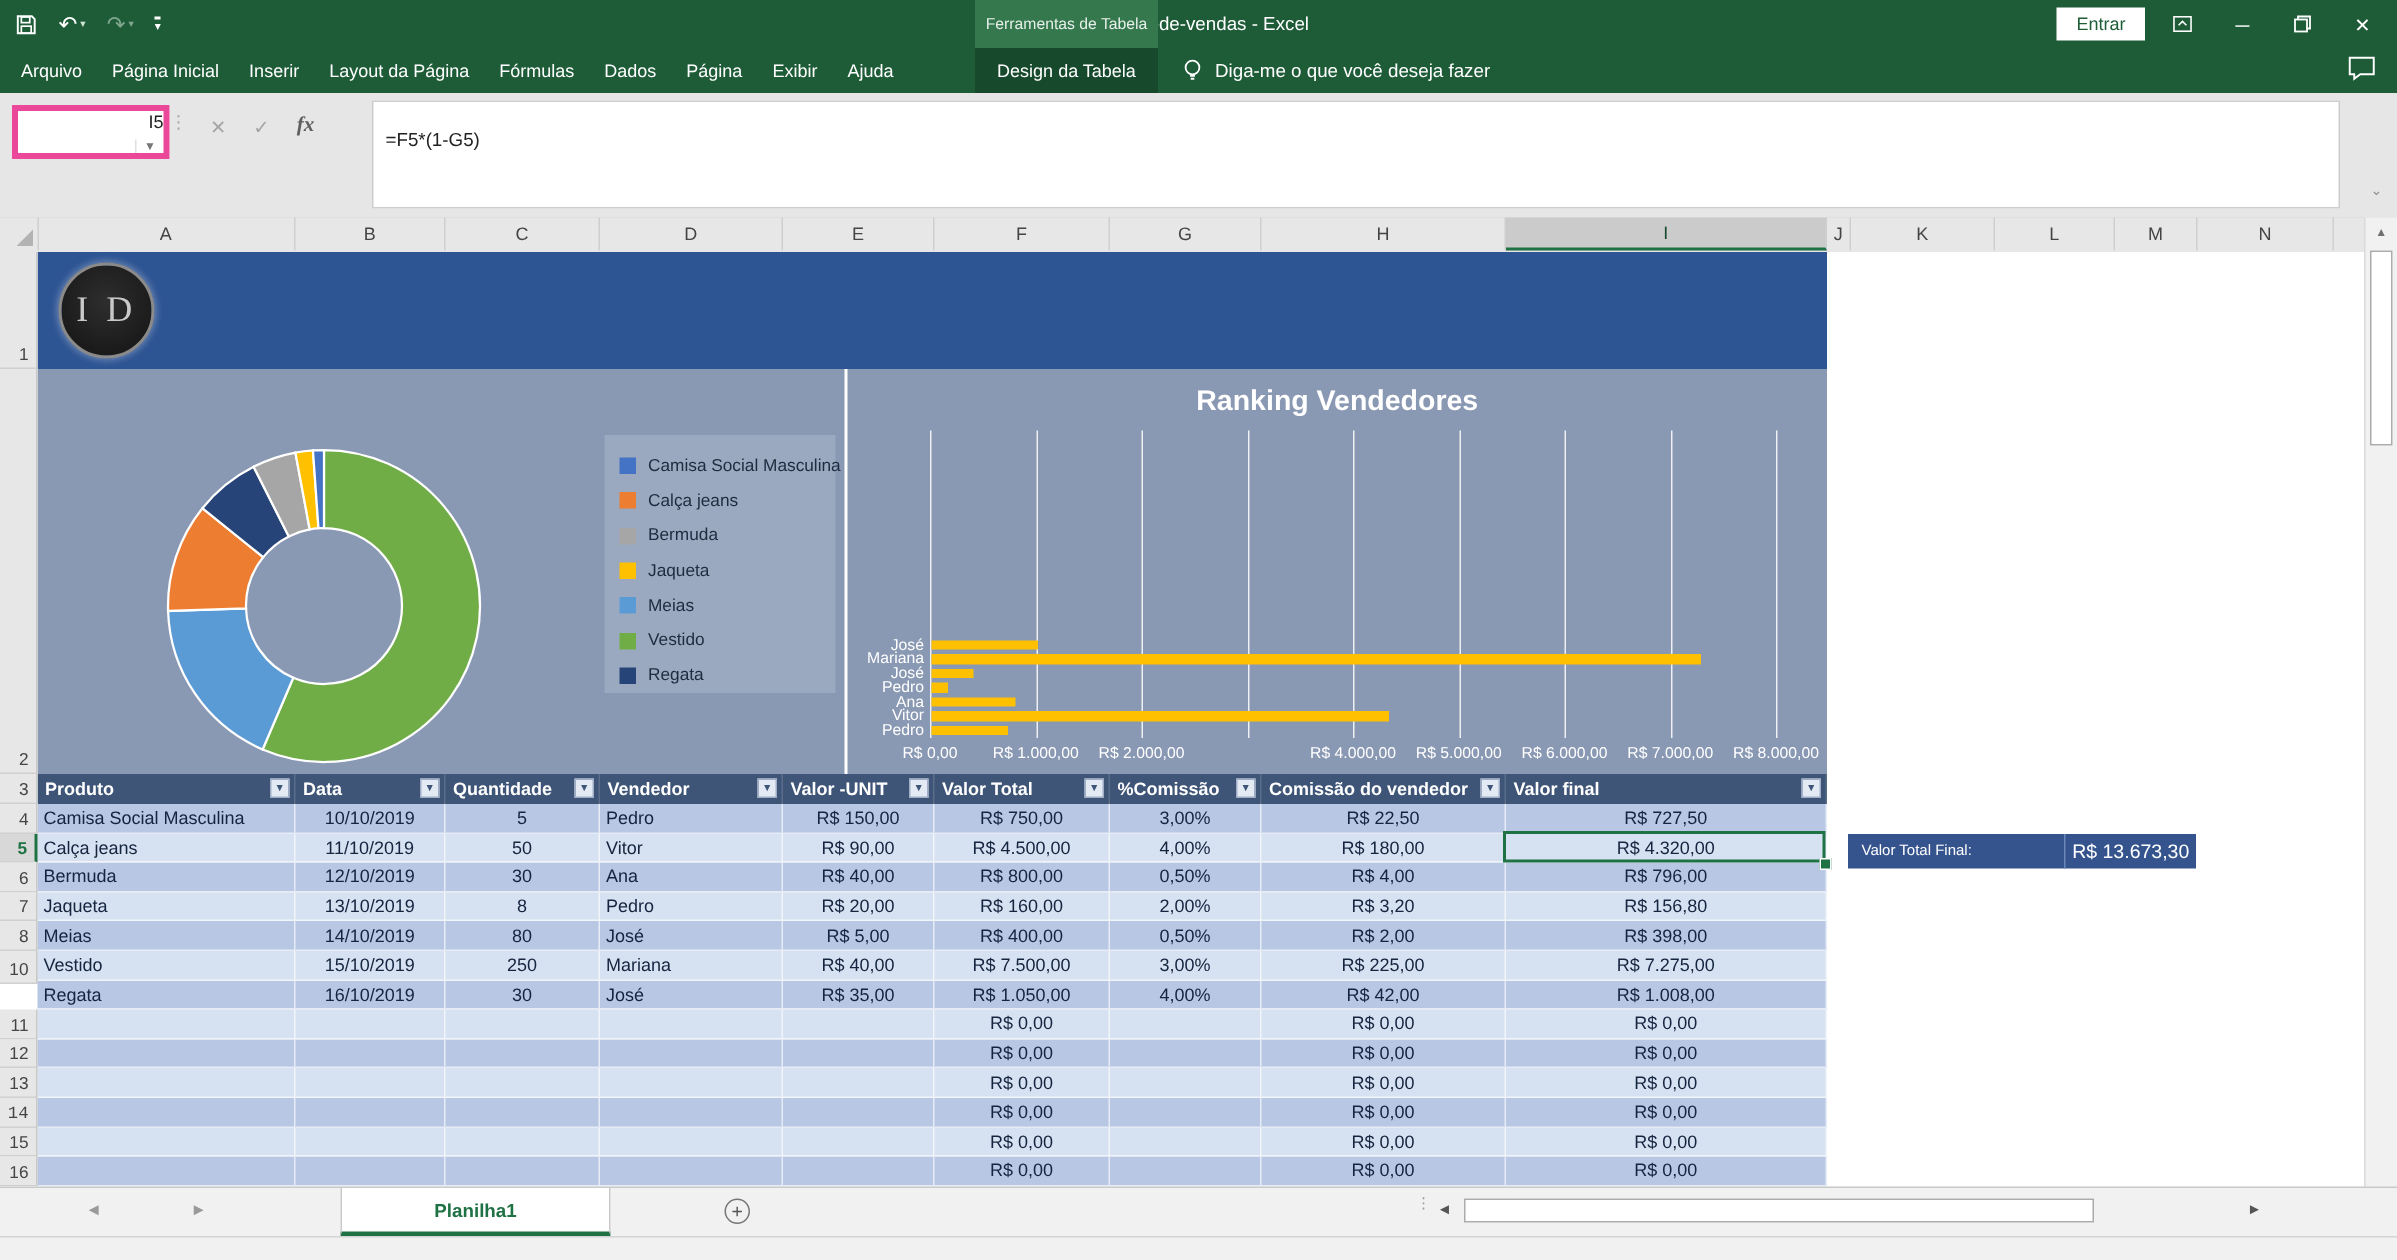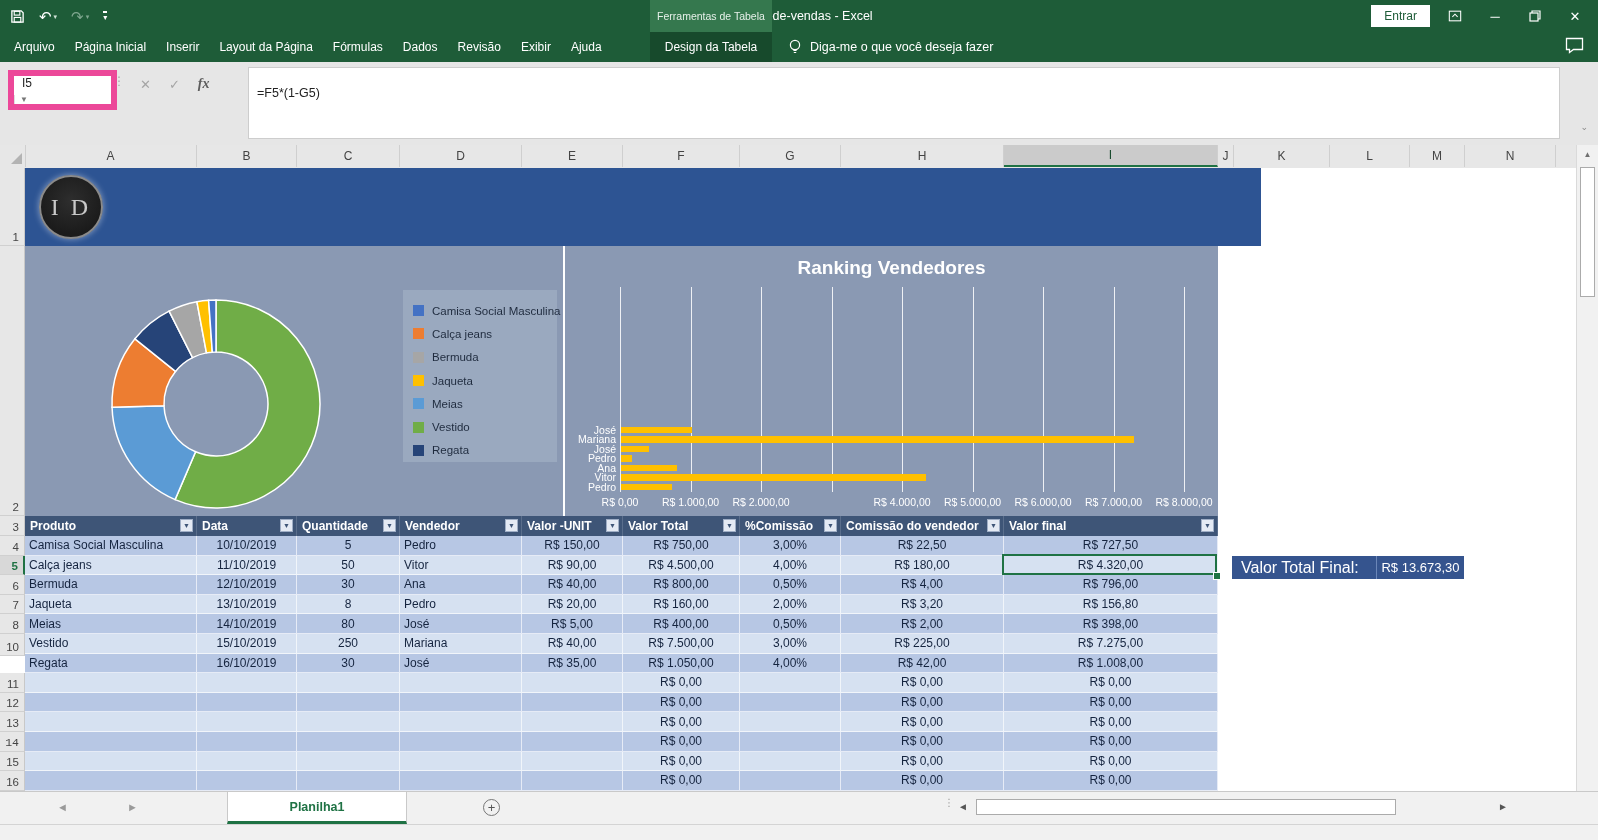--- a/index.html
+++ b/index.html
@@ -21,21 +21,21 @@
   
   .tabsrow{position:absolute;left:0;top:32px;width:1598px;height:30px;background:#1E5C38;}
   .rtabs{position:absolute;left:4px;top:0;height:30px;display:flex;}
   .rtab{color:#fff;font-size:12px;padding:0 10px;display:flex;align-items:center;white-space:nowrap;}
   .ctx-tab{position:absolute;left:650px;top:0;width:122px;height:30px;background:#174A2C;color:#fff;font-size:12px;display:flex;align-items:center;justify-content:center;}
   .tellme{position:absolute;left:788px;top:0;height:30px;display:flex;align-items:center;gap:8px;color:#fff;font-size:12.5px;}
   .comment-ic{position:absolute;right:14px;top:5px;}
 
   
   .fbar{position:absolute;left:0;top:62px;width:1598px;height:83px;background:#E6E6E6;border-bottom:1px solid #C8C8C8;}
-  .namebox{position:absolute;left:8px;top:8px;width:97px;height:28px;background:#fff;border:6px solid #ec4899;display:flex;align-items:flex-start;flex-direction:column;}
+  .namebox{position:absolute;left:8px;top:8px;width:97px;height:28px;background:#fff;border:4px solid #ec4899;display:flex;align-items:flex-end;flex-direction:column;}
   .namebox .nm{flex:1;padding-left:8px;font-size:12px;color:#222;}
   .namebox .nb-drop{width:18px;text-align:center;font-size:8px;color:#777;border-left:1px solid #E0E0E0;}
   .fb-dots{position:absolute;left:113px;top:12px;color:#A8A8A8;font-size:12px;letter-spacing:1px;}
   .fb-btns{position:absolute;left:130px;top:8px;height:28px;display:flex;align-items:center;gap:18px;padding:0 10px;}
   .fb-x,.fb-ok{color:#A5A5A5;font-size:13px;}
   .fb-fx{font-family:"Liberation Serif",serif;font-style:italic;font-weight:bold;color:#5E5E5E;font-size:14px;}
   .finput{position:absolute;left:248px;top:5px;width:1312px;height:72px;background:#fff;border:1px solid #CDCDCD;font-size:12.5px;color:#222;padding:18px 8px;box-sizing:border-box;}
   .fbar-exp{position:absolute;right:10px;top:60px;color:#8a8a8a;font-size:9px;}
 
   
@@ -44,21 +44,21 @@
   .corner:after{content:"";position:absolute;right:3px;bottom:3px;border-style:solid;border-width:0 0 11px 11px;border-color:transparent transparent #B3B3B3 transparent;}
   .colhead{position:absolute;top:0;height:22px;display:flex;align-items:center;justify-content:center;font-size:12px;color:#444;border-right:1px solid #CFCFCF;box-sizing:border-box;}
   .colhead.sel{background:#CBCBCB;border-bottom:2px solid #1F7244;color:#174A2C;}
 
   
   .sheet{position:absolute;left:0;top:168px;width:1576px;height:623px;background:#fff;overflow:hidden;}
   .rowhead{position:absolute;left:0;width:25px;background:#E7E7E7;border-right:1px solid #C8C8C8;border-bottom:1px solid #D0D0D0;box-sizing:border-box;
            display:flex;align-items:flex-end;justify-content:flex-end;padding:0 5px 2px 0;font-size:11.5px;color:#454545;}
   .rowhead.sel{background:#D8D8D8;color:#1F7244;border-right:2px solid #1F7244;font-weight:bold;}
 
-  .banner{position:absolute;left:25px;top:0;width:1193px;height:78px;background:#2D5493;padding-left:43px;}
+  .banner{position:absolute;left:25px;top:0;width:1193px;height:78px;background:#2D5493;}
   .logo{position:absolute;left:14px;top:7px;width:64px;height:64px;border-radius:50%;background:radial-gradient(circle at 50% 40%,#2e2e2e 0%,#1b1b1b 70%);
         border:2px solid #8a8a8a;box-shadow:0 0 6px rgba(255,255,255,.45);box-sizing:border-box;
         display:flex;align-items:center;justify-content:center;color:#C9C9C9;font-family:"Liberation Serif",serif;font-size:24px;letter-spacing:3px;}
   .banner-title{position:absolute;left:0;top:24px;width:100%;text-align:center;color:#fff;font-size:27px;}
 
   .panel{position:absolute;top:78px;height:270px;background:#8A99B3;}
   .panel-title{position:absolute;left:0;top:11px;width:100%;text-align:center;color:#fff;font-weight:bold;font-size:19px;}
   .legend{position:absolute;left:378px;top:44px;width:154px;height:172px;background:#9AA9BF;padding:9px 0 0 10px;box-sizing:border-box;}
   .litem{display:flex;align-items:center;height:23.3px;gap:8px;}
   .lsw{width:11px;height:11px;flex:0 0 11px;}
@@ -77,21 +77,21 @@
   .hcell{position:relative;display:flex;align-items:center;color:#fff;font-weight:bold;font-size:12px;padding-left:5px;border-right:1px solid #5A6E8C;box-sizing:border-box;white-space:nowrap;overflow:hidden;}
   .fbtn{position:absolute;right:3px;top:3px;width:13px;height:13px;background:#E4EAF4;border:1px solid #9FAEC6;box-sizing:border-box;
         display:flex;align-items:center;justify-content:center;font-size:7px;color:#3E5577;}
   .trow{height:19.6px;}
   .trow.dark{background:#B7C7E4;}
   .trow.light{background:#D6E1F1;}
   .tcell{font-size:12px;color:#15243F;display:flex;align-items:center;border-right:1px solid rgba(255,255,255,.65);border-bottom:1px solid rgba(255,255,255,.65);box-sizing:border-box;white-space:nowrap;overflow:hidden;}
   .al-l{justify-content:flex-start;padding-left:4px;}
   .al-c{justify-content:center;}
 
-  .total-label{position:absolute;left:1232px;top:388px;width:144px;height:23px;background:#35548E;color:#fff;font-size:16px;display:flex;align-items:center;padding-left:9px;box-sizing:border-box;}
+  .total-label{position:absolute;left:1232px;top:388px;width:144px;height:23px;background:#35548E;color:#fff;font-size:10px;display:flex;align-items:center;padding-left:9px;box-sizing:border-box;}
   .total-value{position:absolute;left:1376px;top:388px;width:88px;height:23px;background:#35548E;border-left:1px solid #6B86B8;color:#fff;font-size:13px;display:flex;align-items:center;justify-content:center;box-sizing:border-box;}
 
   .sel-rect{position:absolute;left:1002px;top:386px;width:215px;height:21px;border:2px solid #1F7244;box-sizing:border-box;pointer-events:none;}
   .fill-handle{position:absolute;left:1213px;top:404px;width:6px;height:6px;background:#1F7244;border:1px solid #fff;box-sizing:content-box;}
 
   
   .vscroll{position:absolute;right:0;top:145px;width:22px;height:673px;background:#F1F1F1;border-left:1px solid #DADADA;box-sizing:border-box;}
   .vs-btn{position:absolute;left:0;width:21px;height:19px;display:flex;align-items:center;justify-content:center;font-size:8px;color:#707070;}
   .vs-thumb{position:absolute;left:3px;top:22px;width:15px;height:130px;background:#fff;border:1px solid #ABABAB;box-sizing:border-box;}
 
@@ -147,21 +147,21 @@
   </div>
 
   <div class="tabsrow">
     <div class="rtabs" id="ribbon-tabs">
         <div class="rtab">Arquivo</div>
         <div class="rtab">Página Inicial</div>
         <div class="rtab">Inserir</div>
         <div class="rtab">Layout da Página</div>
         <div class="rtab">Fórmulas</div>
         <div class="rtab">Dados</div>
-        <div class="rtab">Revisão</div>
+        <div class="rtab">Página</div>
         <div class="rtab">Exibir</div>
         <div class="rtab">Ajuda</div>
       </div>
     <div class="ctx-tab">Design da Tabela</div>
     <div class="tellme">
       <span>
         <svg width="14" height="18" viewBox="0 0 14 18">
             <circle cx="7" cy="7" r="4.6" fill="none" stroke="#fff" stroke-width="1.2"></circle>
             <path d="M5.4 12.5h3.2M5.8 14.5h2.4" stroke="#fff" stroke-width="1.2"></path>
           </svg>

